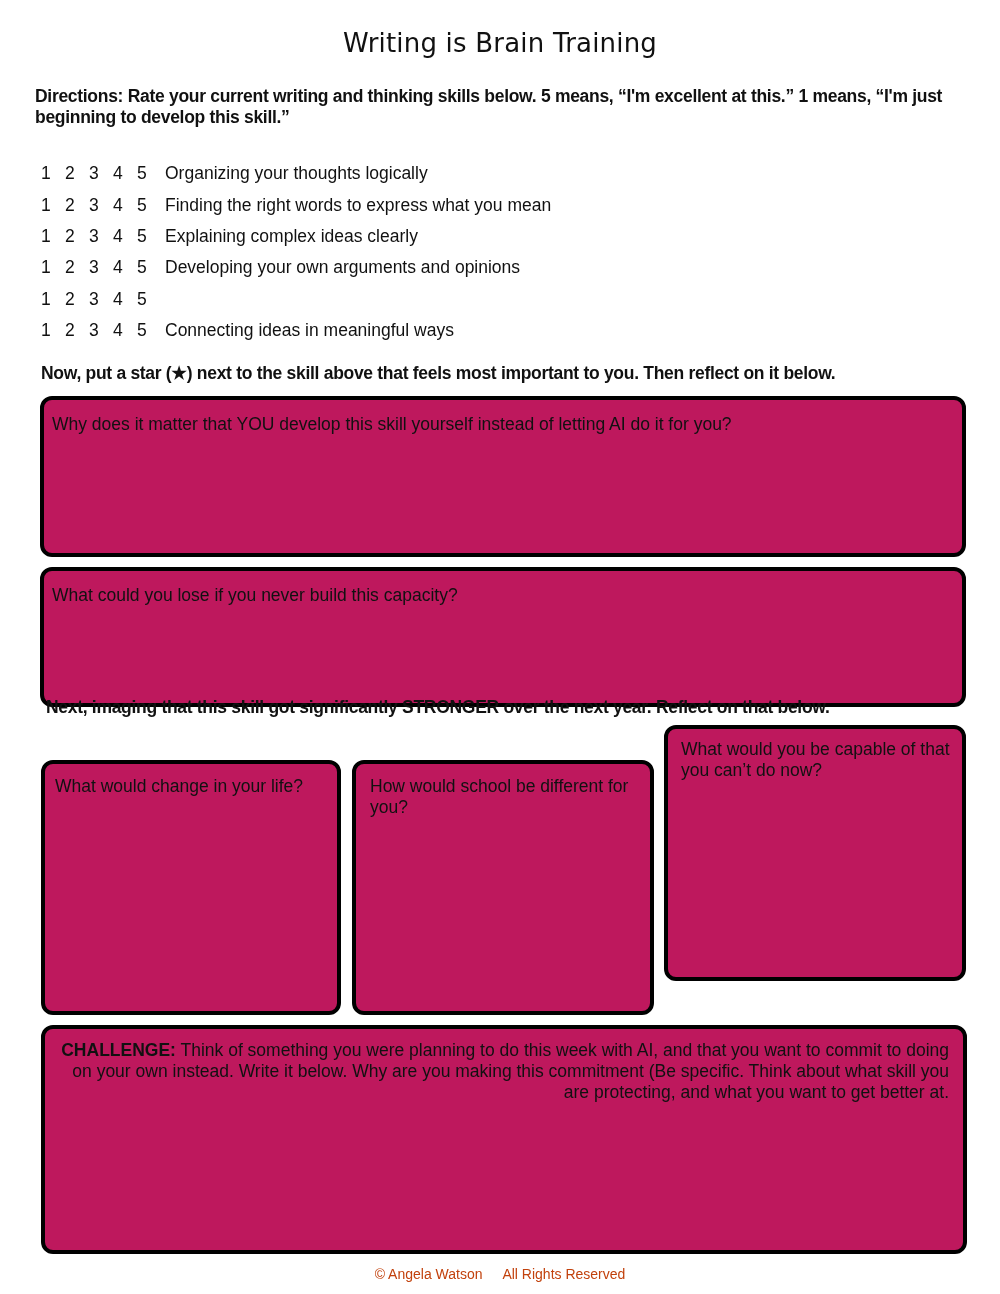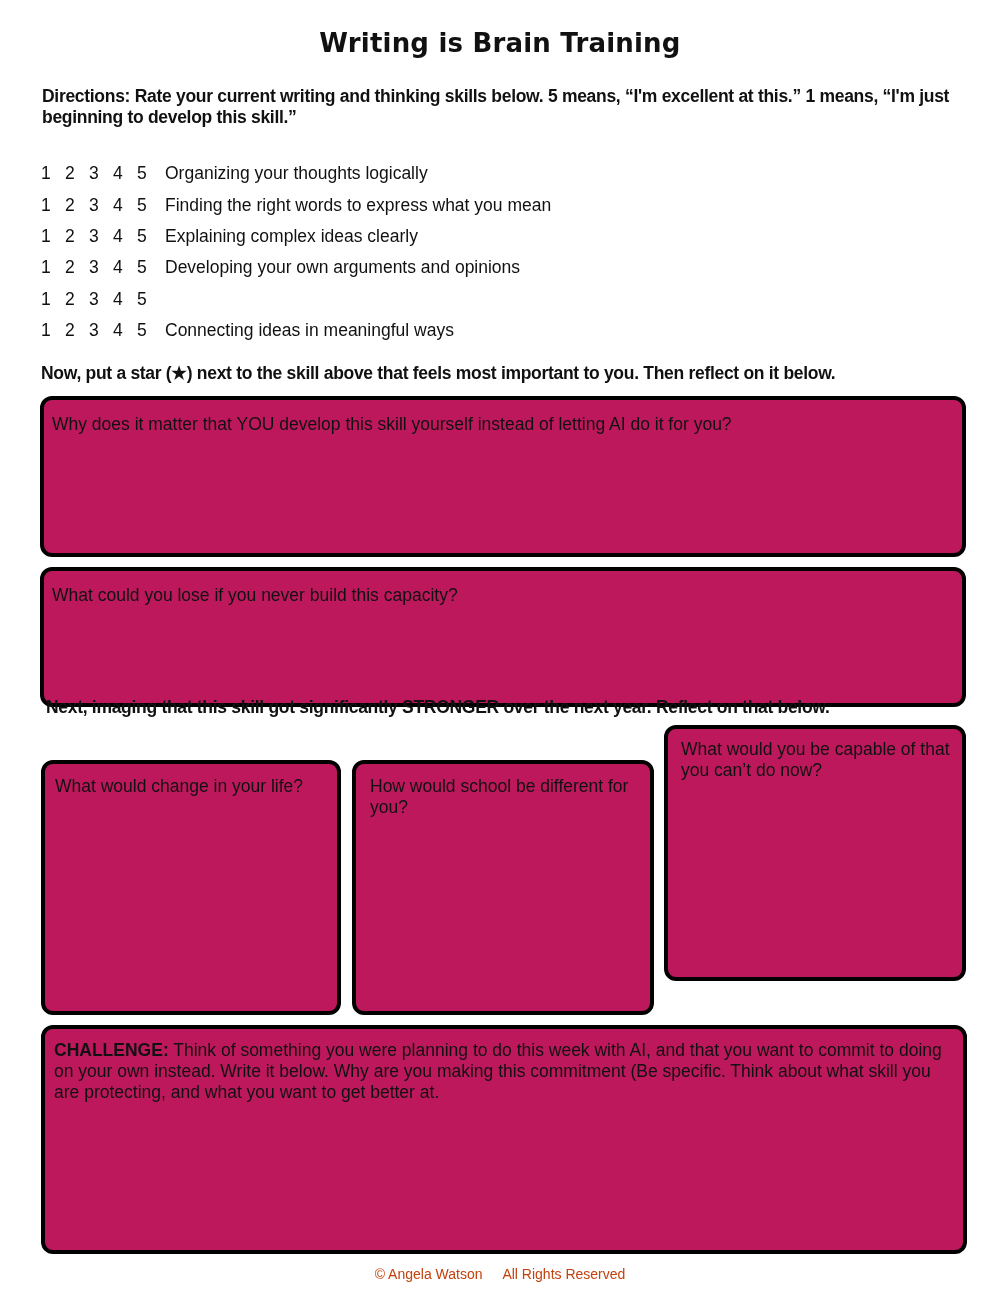--- a/index.html
+++ b/index.html
@@ -1,18 +1,18 @@
 <!DOCTYPE html>
 <html><head>
   <meta charset="utf-8">
   <style>
     html, body { margin: 0; padding: 0; background: #ffffff; }
     body { width: 1000px; height: 1294px; position: relative; font-family: "Liberation Sans", sans-serif; color: #111; overflow: hidden; }
-    .title { position: absolute; top: 28px; left: 0; width: 1000px; text-align: center; font-family: "DejaVu Sans", sans-serif; font-size: 26px; font-weight: bold; letter-spacing: 0.2px; }
-    .directions { position: absolute; top: 86px; left: 42px; width: 930px; font-size: 17.5px; font-weight: bold; line-height: 21px; letter-spacing: -0.3px; }
+    .title { position: absolute; top: 28px; left: 0; width: 1000px; text-align: center; font-family: "DejaVu Sans", sans-serif; font-size: 26px; font-weight: normal; letter-spacing: 0.2px; }
+    .directions { position: absolute; top: 86px; left: 35px; width: 930px; font-size: 17.5px; font-weight: bold; line-height: 21px; letter-spacing: -0.3px; }
     .skills { position: absolute; top: 158px; left: 41px; }
     .skill-row { display: flex; align-items: center; height: 31.4px; font-size: 17.5px; }
     .nums { display: flex; width: 124px; }
     .nums span { width: 24px; display: inline-block; }
     .skill-label { }
     .instruction { position: absolute; font-size: 17.5px; font-weight: bold; letter-spacing: -0.3px; }
     .box { position: absolute; border: 4px solid #000; border-radius: 12px; box-sizing: border-box; background: #be185d; }
     .prompt { position: absolute; font-size: 17.5px; line-height: 21px; }
     .footer { position: absolute; top: 1266px; left: 0; width: 1000px; text-align: center; font-size: 14px; color: #c2410c; }
     .footer span { margin: 0 8px; }
@@ -104,20 +104,20 @@
 </div>
 
 <div class="box" style="top:760px; left:352px; width:302px; height:255px;padding-left:31px;">
   <div class="prompt" style="top:12px; left:14px; width:260px;">How would school be different for you?</div>
 </div>
 
 <div class="box" style="top:725px; left:664px; width:302px; height:256px;">
   <div class="prompt" style="top:10px; left:13px; width:270px;">What would you be capable of that you can’t do now?</div>
 </div>
 
-<div class="box" style="top:1025px; left:41px; width:926px; height:229px;">
+<div class="box" style="top:1025px; left:41px; width:926px; height:229px;text-align:right;">
   <div class="prompt" style="top:11px; left:9px; width:895px;"><b>CHALLENGE:</b><span> Think of something you were planning to do this week with AI, and that you want to commit to doing on your own instead. Write it below. Why are you making this commitment (Be specific. Think about what skill you are protecting, and what you want to get better at.</span></div>
 </div>
 
 <div class="footer">
   <span>© Angela Watson</span>
   <span>All Rights Reserved</span>
 </div>
 
 </body></html>

